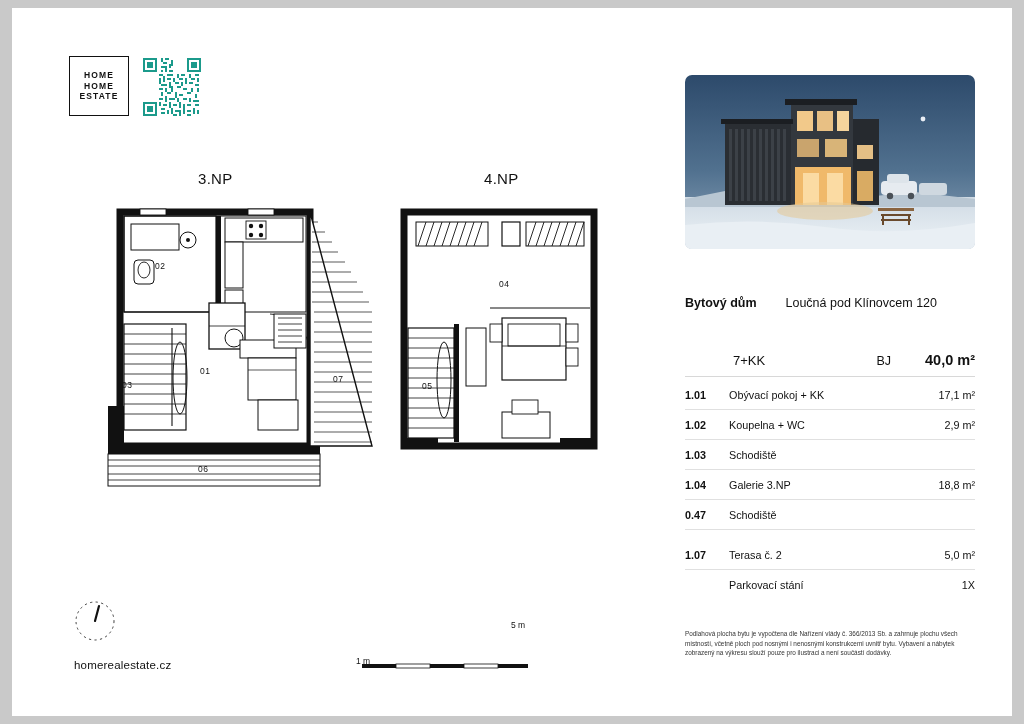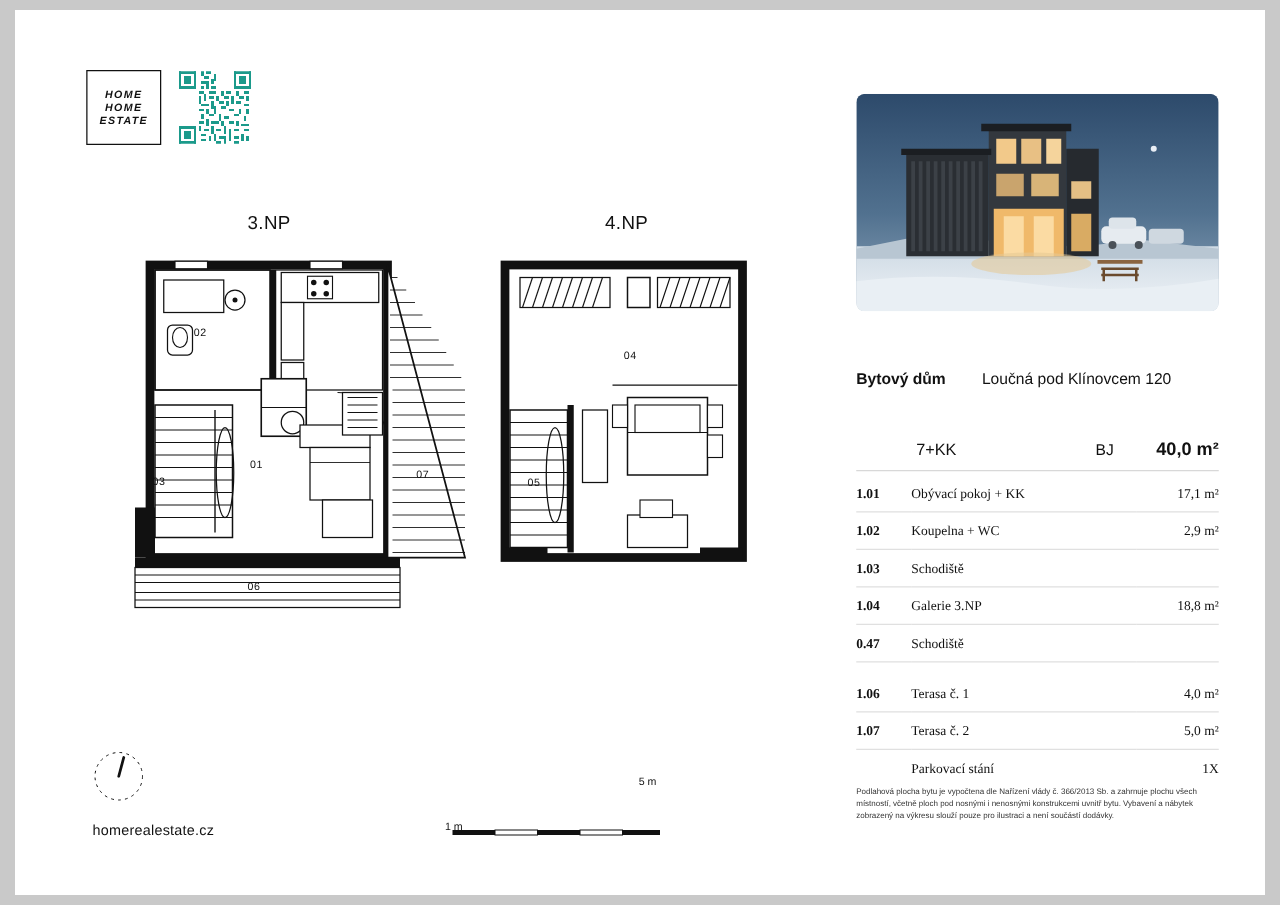--- a/index.html
+++ b/index.html
@@ -8,21 +8,21 @@
     background:#c9c9c9;
     font-family:"Liberation Sans", sans-serif;
     overflow:hidden;
   }
   .sheet{
     position:absolute;left:12px;top:8px;
     width:1000px;height:708px;
     background:#ffffff;
   }
   
-  .logo-wrap{position:absolute;left:57px;top:48px;display:flex;align-items:center;gap:14px;font-style:italic;}
+  .logo-wrap{position:absolute;left:57px;top:48px;display:flex;align-items:flex-end;gap:14px;}
   .logo-box{
     width:58px;height:58px;border:1.5px solid #111;
     display:flex;flex-direction:column;align-items:center;justify-content:center;
     line-height:1.25;
   }
   .logo-box span{font-size:8.5px;letter-spacing:1.1px;font-weight:700;color:#111;}
   .qr{width:58px;height:58px;position:relative;}
   
   .plan-label{
     position:absolute;font-size:15px;color:#111;letter-spacing:.3px;
@@ -54,21 +54,20 @@
   .sum-row .v{font-weight:700;font-size:14.5px;width:78px;text-align:right;}
   table.rooms{
     position:absolute;left:673px;top:372px;width:290px;
     border-collapse:collapse;
   }
   table.rooms td{
     font-size:10.8px;color:#111;
     padding:8.5px 0;
     border-bottom:1px solid #e0e0e0;
     vertical-align:middle;
-    font-family:Liberation Serif, serif;
   }
   table.rooms td.code{width:44px;font-weight:700;}
   table.rooms td.name{}
   table.rooms td.area{text-align:right;width:66px;}
   table.rooms tr.gap td{border-bottom:none;padding:0;height:10px;}
   table.rooms tr.last td{border-bottom:none;}
   .disclaimer{
     position:absolute;left:673px;top:621px;width:292px;
     font-size:6.4px;line-height:1.5;color:#333;
   }
@@ -476,25 +475,20 @@
       </tr>
       <tr>
         <td class="code">0.47</td>
         <td class="name">Schodiště</td>
         <td class="area"></td>
       </tr>
       <tr class="gap">
           <td colspan="3"></td>
         </tr>
       <tr>
-        <td class="code">1.06</td>
-        <td class="name">Terasa č. 1</td>
-        <td class="area">4,0 m²</td>
-      </tr>
-      <tr>
         <td class="code">1.07</td>
         <td class="name">Terasa č. 2</td>
         <td class="area">5,0 m²</td>
       </tr>
       <tr class="last">
         <td class="code"></td>
         <td class="name">Parkovací stání</td>
         <td class="area">1X</td>
       </tr>
     </tbody>

